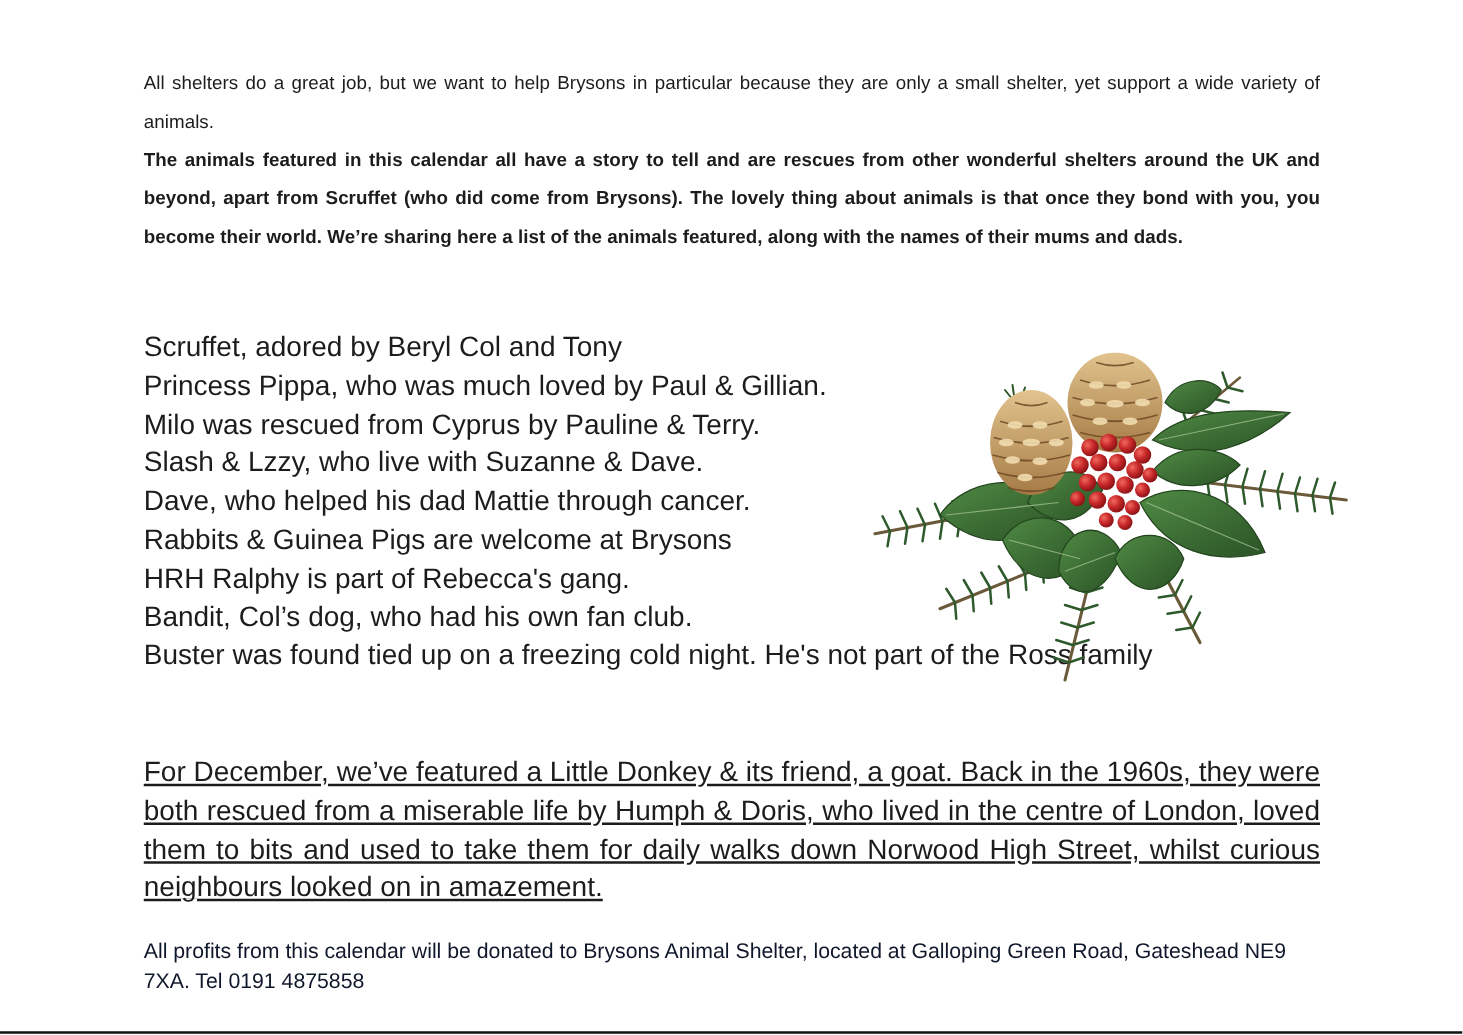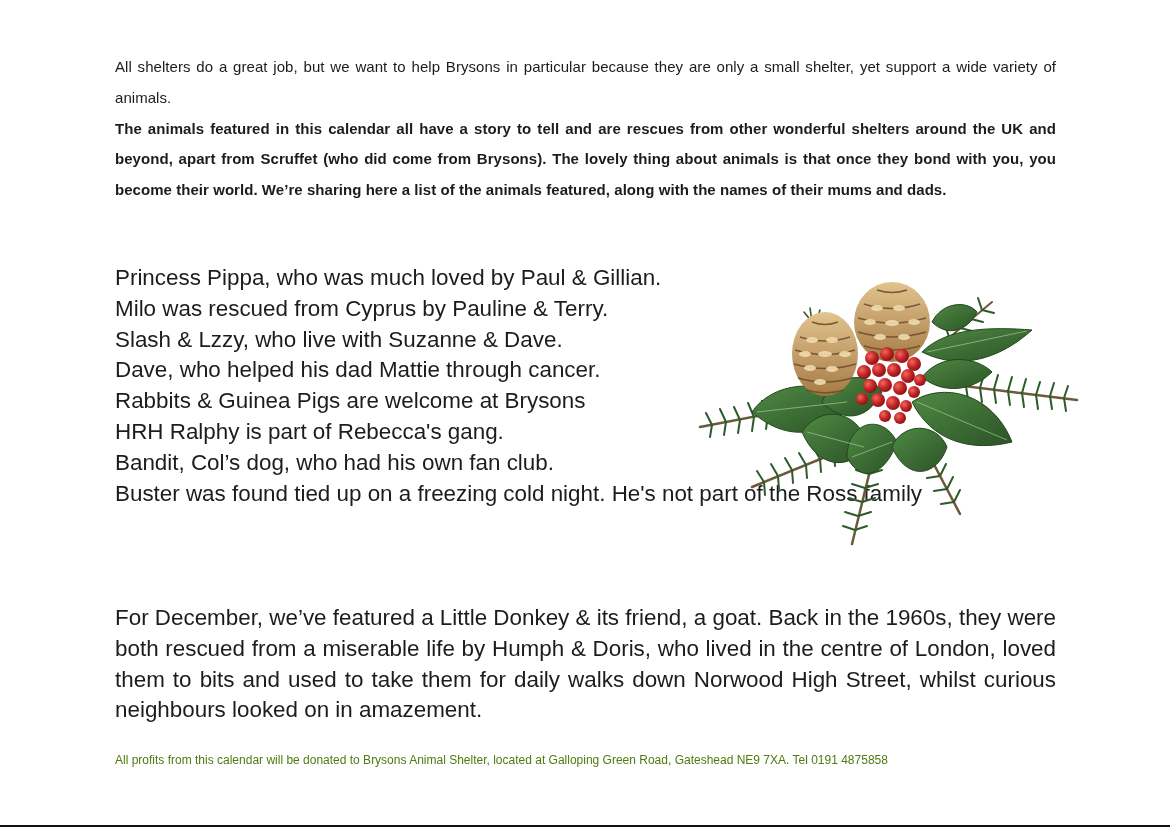--- a/index.html
+++ b/index.html
@@ -57,30 +57,31 @@
     }
     .december {
       position: absolute;
       left: 115px;
       top: 603px;
       width: 941px;
       font-size: 22.4px;
       line-height: 30.8px;
       text-align: justify;
       margin: 0;
+      text-decoration: underline;
     }
     .footer-note {
       position: absolute;
       left: 115px;
       top: 749px;
       width: 941px;
-      font-size: 12px;
+      font-size: 17px;
       line-height: 23.5px;
       margin: 0;
-      color: #4d7c0f;
+      color: #0f172a;
     }
     .bottom-rule {
       position: absolute;
       left: 0;
       top: 825px;
       width: 1170px;
       height: 2px;
       background: #111111;
     }
     .decoration {
@@ -100,20 +101,21 @@
 <body>
 
 <div class="page">
 
   <div class="intro">
     <p>All shelters do a great job, but we want to help Brysons in particular because they are only a small shelter, yet support a wide variety of animals.</p>
     <p class="last-left">The animals featured in this calendar all have a story to tell and are rescues from other wonderful shelters around the UK and beyond, apart from Scruffet (who did come from Brysons). The lovely thing about animals is that once they bond with you, you become their world. We’re sharing here a list of the animals featured, along with the names of their mums and dads.</p>
   </div>
 
   <ul class="animal-list">
+    <li>Scruffet, adored by Beryl Col and Tony</li>
     <li>Princess Pippa, who was much loved by Paul &amp; Gillian.</li>
     <li>Milo was rescued from Cyprus by Pauline &amp; Terry.</li>
     <li>Slash &amp; Lzzy, who live with Suzanne &amp; Dave.</li>
     <li>Dave, who helped his dad Mattie through cancer.</li>
     <li>Rabbits &amp; Guinea Pigs are welcome at Brysons</li>
     <li>HRH Ralphy is part of Rebecca's gang.</li>
     <li>Bandit, Col’s dog, who had his own fan club.</li>
     <li>Buster was found tied up on a freezing cold night. He's not part of the Ross family</li>
   </ul>
 

